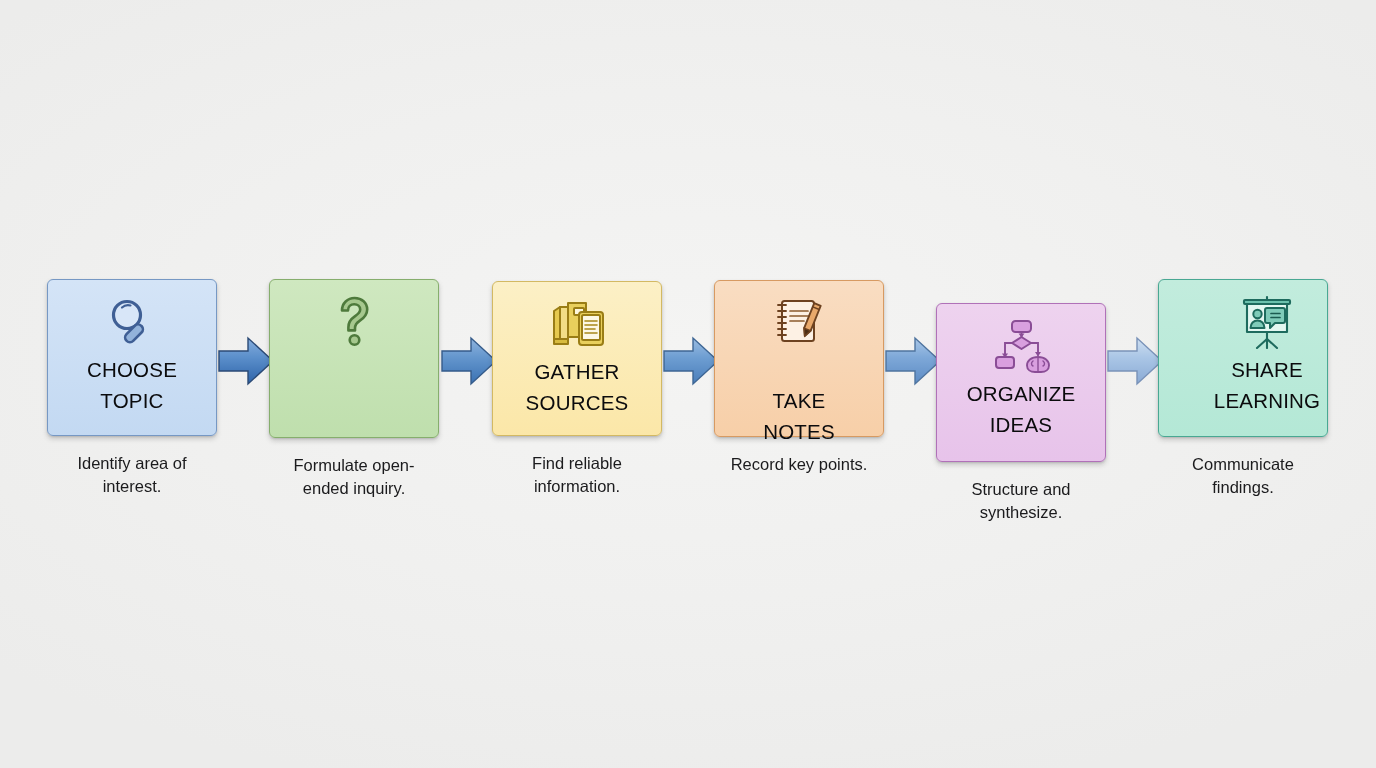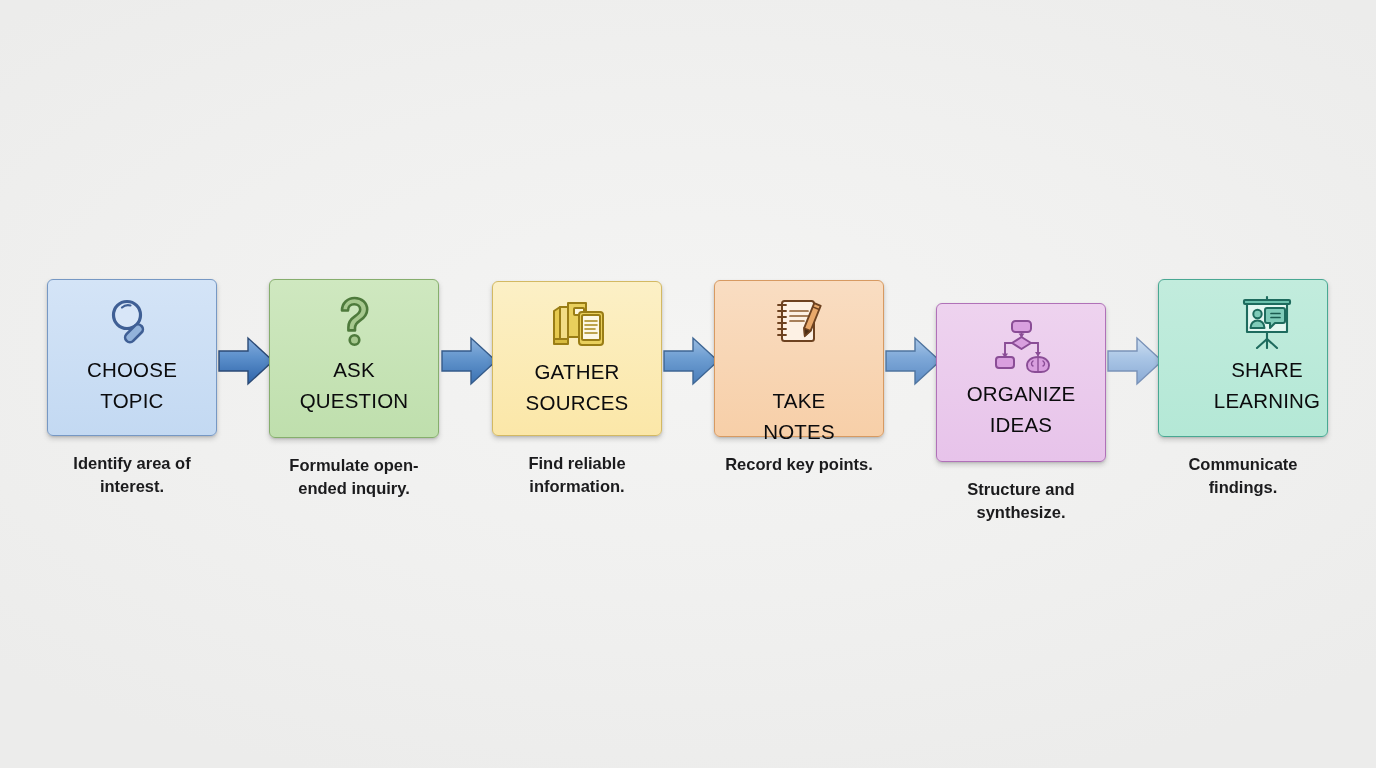--- a/index.html
+++ b/index.html
@@ -62,21 +62,20 @@
     white-space: pre-line;
   }
 
   .caption {
     margin-top: 16px;
     font-size: 16.5px;
     line-height: 23px;
     color: #1b1b1d;
     text-align: center;
     white-space: pre-line;
-    font-weight: bold;
   }
 
   
   .c-blue   { background: linear-gradient(180deg, #d4e4f7 0%, #c3d9f2 100%); border-color: #7698c4; }
   .c-green  { background: linear-gradient(180deg, #cfe8c0 0%, #bfdfad 100%); border-color: #86ae6d; }
   .c-yellow { background: linear-gradient(180deg, #fcf0c6 0%, #fbe7a8 100%); border-color: #d3b963; }
   .c-orange { background: linear-gradient(180deg, #f9ddc2 0%, #f7cfa8 100%); border-color: #d79a62; }
   .c-purple { background: linear-gradient(180deg, #eed3ef 0%, #e7c3ea 100%); border-color: #b071b8; }
   .c-teal   { background: linear-gradient(180deg, #c2ecdd 0%, #b4e8d6 100%); border-color: #49a893; }
 
@@ -128,22 +127,20 @@
   </div>
 
   <div class="step" style="left:269px;">
     <div class="card c-green" style="height:159px;">
       <div class="icon-wrap">
         <svg width="48" height="58" viewBox="0 0 48 58">
           <path d="M12 18.5c0-7.4 5.6-12.5 12.6-12.5 7.2 0 12.6 4.7 12.6 11.4 0 5.6-3.3 8.6-7.6 11.4-3.3 2.2-4.6 3.8-4.6 7.2v2.4h-6.6v-3.2c0-5.2 2.1-7.9 6.4-10.8 3.4-2.3 5.4-3.8 5.4-6.8 0-3.2-2.6-5.3-6-5.3-3.7 0-6.2 2.4-6.2 6.2z" fill="#a6c88e" stroke="#4e7a3c" stroke-width="2.6" stroke-linejoin="round"></path>
           <circle cx="24.5" cy="48" r="4.8" fill="#a6c88e" stroke="#4e7a3c" stroke-width="2.6"></circle>
         </svg>
       </div>
-      <div class="card-title">ASK
-QUESTION</div>
     </div>
     <div class="caption">Formulate open-
 ended inquiry.</div>
   </div>
 
   <div class="arrow" style="left:441px;">
     <svg width="56" height="52" viewBox="0 0 56 52">
       <defs>
         <linearGradient id="ag2" x1="0" y1="0" x2="0" y2="1">
           <stop offset="0%" stop-color="#8fb4de"></stop>

